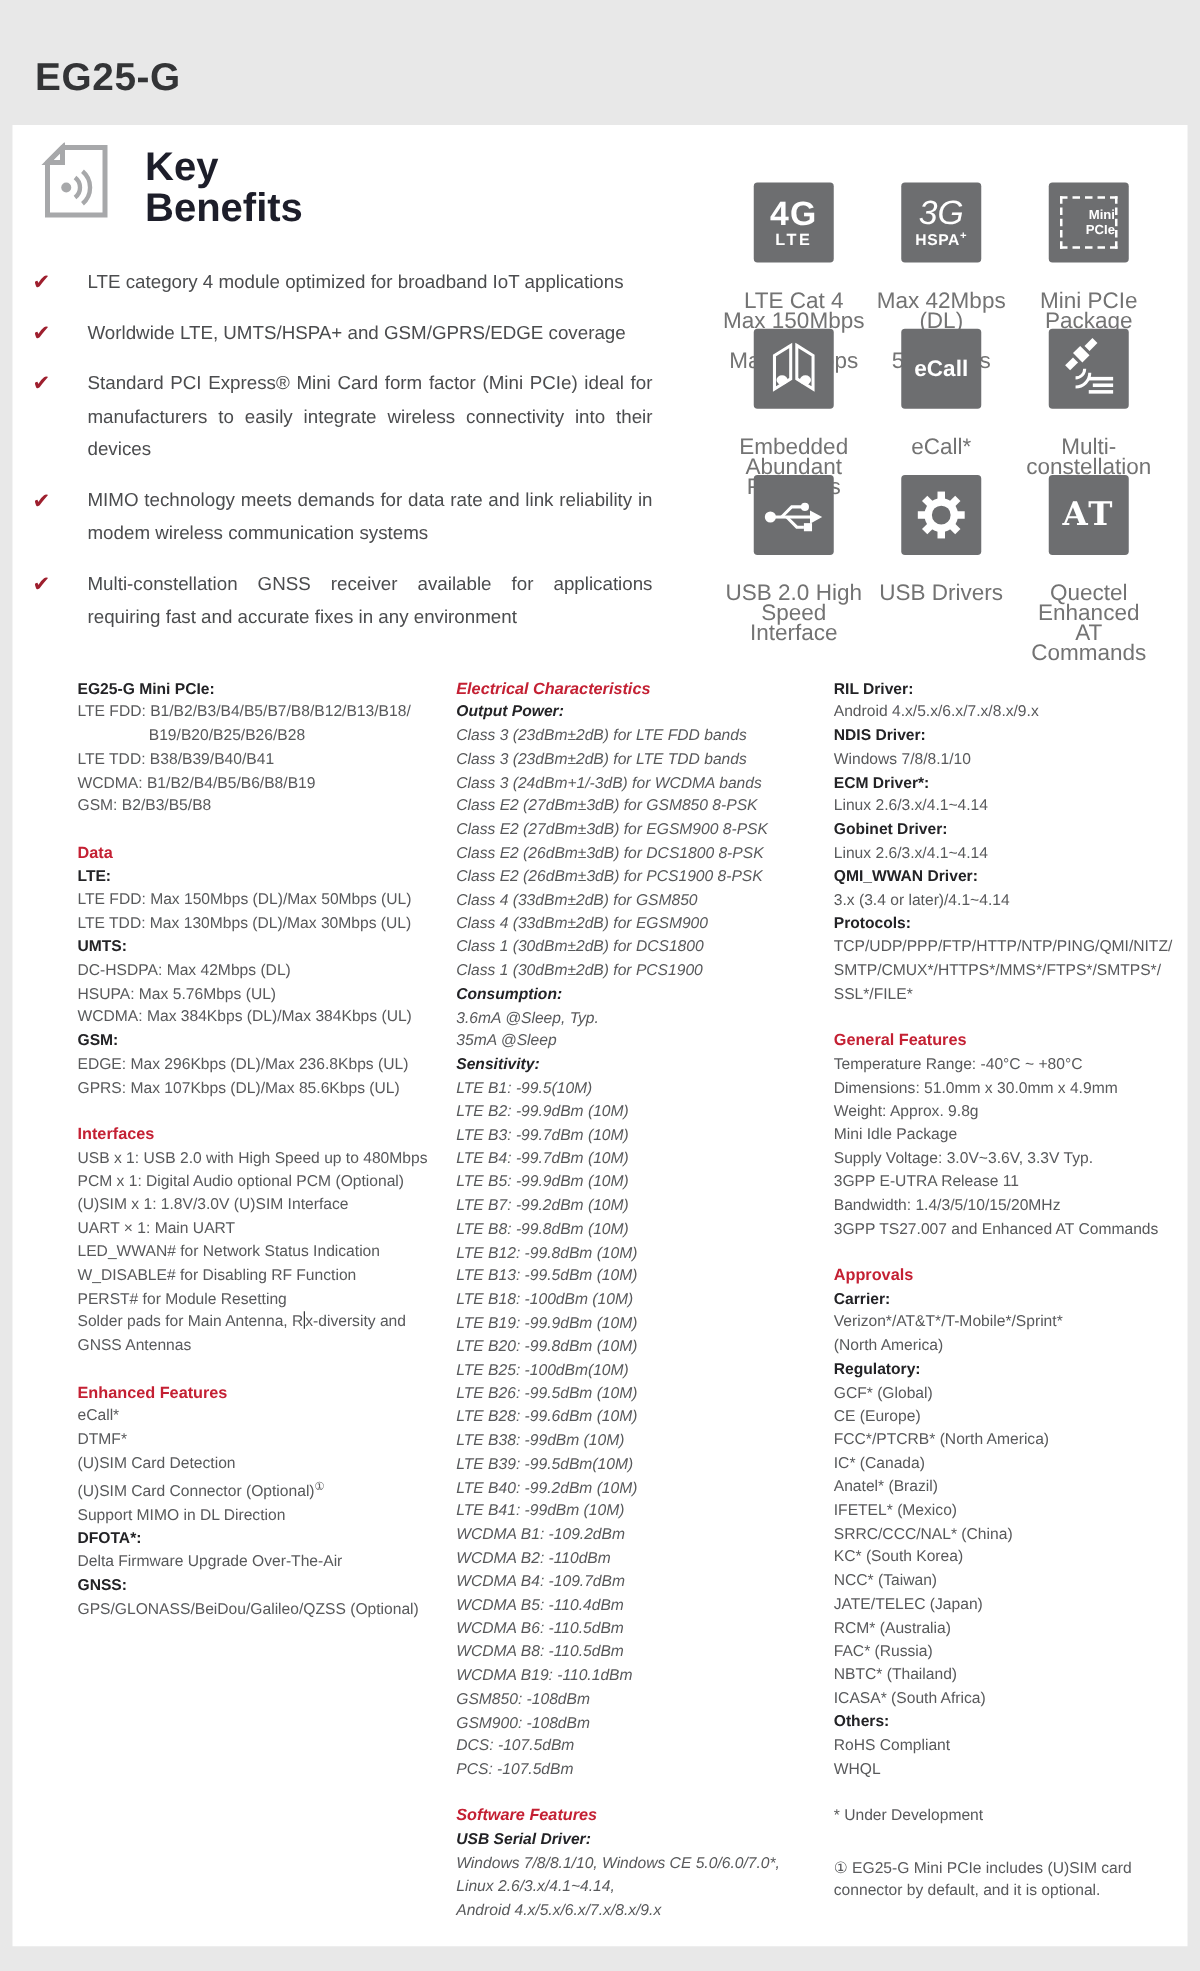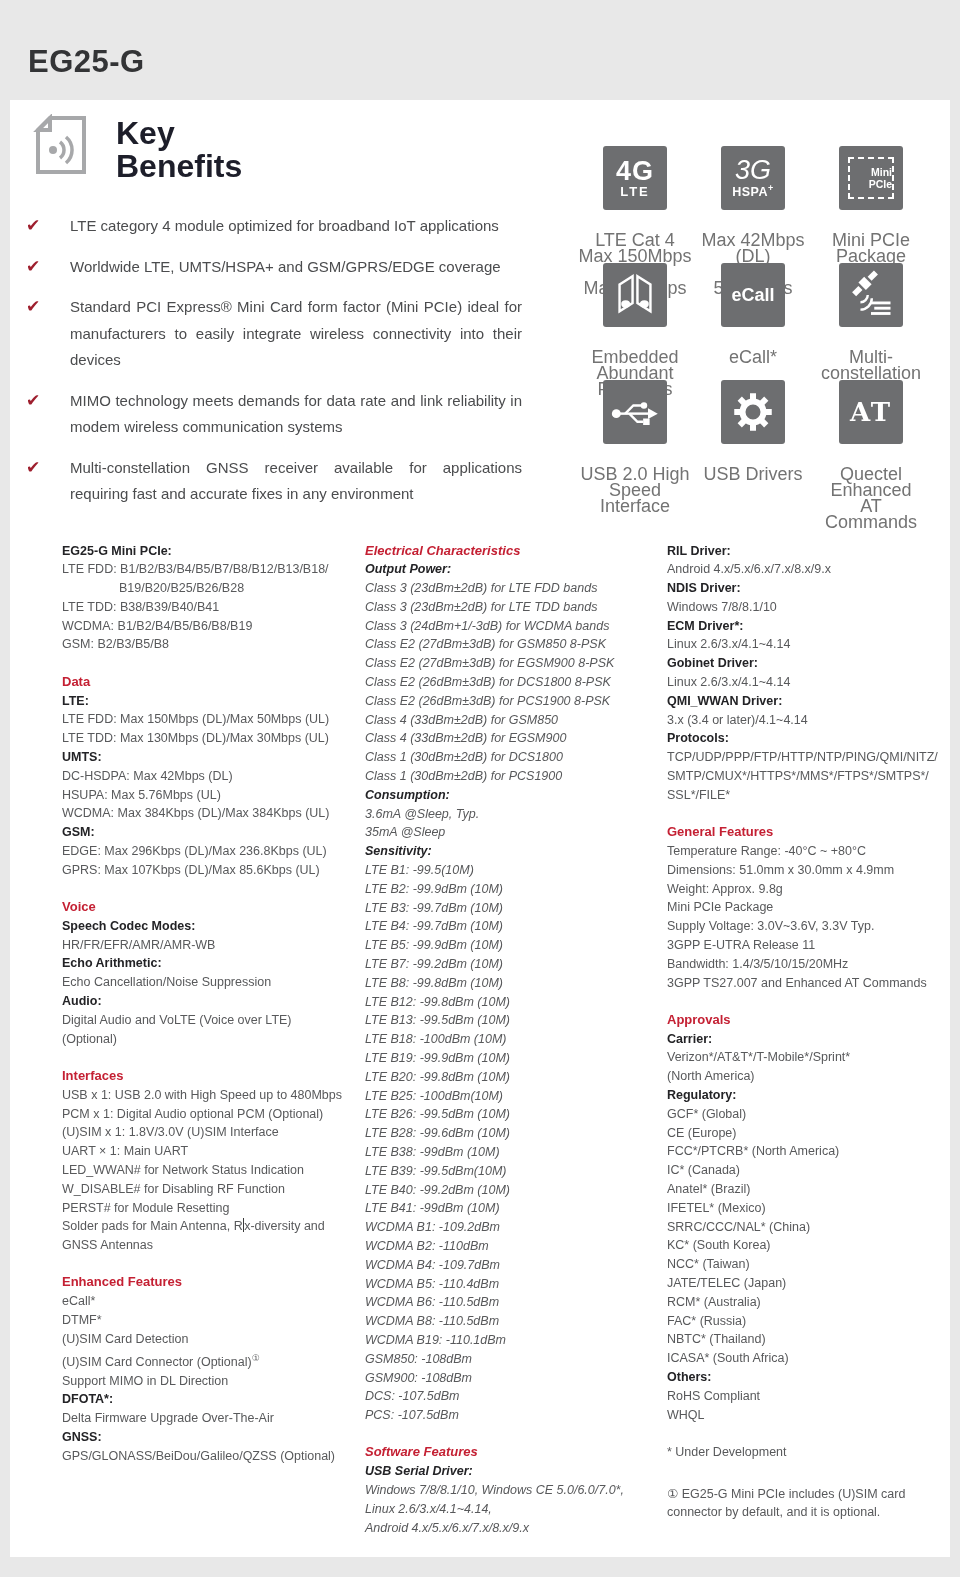--- a/index.html
+++ b/index.html
@@ -224,30 +224,20 @@
           <div class="line bold">LTE:</div>
           <div class="line">LTE FDD: Max 150Mbps (DL)/Max 50Mbps (UL)</div>
           <div class="line">LTE TDD: Max 130Mbps (DL)/Max 30Mbps (UL)</div>
           <div class="line bold">UMTS:</div>
           <div class="line">DC-HSDPA: Max 42Mbps (DL)</div>
           <div class="line">HSUPA: Max 5.76Mbps (UL)</div>
           <div class="line">WCDMA: Max 384Kbps (DL)/Max 384Kbps (UL)</div>
           <div class="line bold">GSM:</div>
           <div class="line">EDGE: Max 296Kbps (DL)/Max 236.8Kbps (UL)</div>
           <div class="line">GPRS: Max 107Kbps (DL)/Max 85.6Kbps (UL)</div>
-        </div>
-        <div class="section">
-          <div class="red-heading">Voice</div>
-          <div class="line bold">Speech Codec Modes:</div>
-          <div class="line">HR/FR/EFR/AMR/AMR-WB</div>
-          <div class="line bold">Echo Arithmetic:</div>
-          <div class="line">Echo Cancellation/Noise Suppression</div>
-          <div class="line bold">Audio:</div>
-          <div class="line">Digital Audio and VoLTE (Voice over LTE)</div>
-          <div class="line">(Optional)</div>
         </div>
         <div class="section">
           <div class="red-heading">Interfaces</div>
           <div class="line">USB x 1:  USB 2.0 with High Speed up to 480Mbps</div>
           <div class="line">PCM x 1:  Digital Audio optional PCM (Optional)</div>
           <div class="line">(U)SIM x 1:  1.8V/3.0V (U)SIM Interface</div>
           <div class="line">UART × 1: Main UART</div>
           <div class="line">LED_WWAN# for Network Status Indication</div>
           <div class="line">W_DISABLE# for Disabling RF Function</div>
           <div class="line">PERST#  for Module Resetting</div>
@@ -340,21 +330,21 @@
           <div class="line bold">Protocols:</div>
           <div class="line">TCP/UDP/PPP/FTP/HTTP/NTP/PING/QMI/NITZ/</div>
           <div class="line">SMTP/CMUX*/HTTPS*/MMS*/FTPS*/SMTPS*/</div>
           <div class="line">SSL*/FILE*</div>
         </div>
         <div class="section">
           <div class="red-heading">General Features</div>
           <div class="line">Temperature Range: -40°C ~ +80°C</div>
           <div class="line">Dimensions: 51.0mm x 30.0mm x 4.9mm</div>
           <div class="line">Weight: Approx. 9.8g</div>
-          <div class="line">Mini PCIe Package</div>
+          <div class="line">Mini Idle Package</div>
           <div class="line">Supply Voltage: 3.0V~3.6V, 3.3V Typ.</div>
           <div class="line">3GPP E-UTRA Release 11</div>
           <div class="line">Bandwidth: 1.4/3/5/10/15/20MHz</div>
           <div class="line">3GPP TS27.007 and Enhanced AT Commands</div>
         </div>
         <div class="section">
           <div class="red-heading">Approvals</div>
           <div class="line bold">Carrier:</div>
           <div class="line">Verizon*/AT&amp;T*/T-Mobile*/Sprint*</div>
           <div class="line">(North America)</div>

